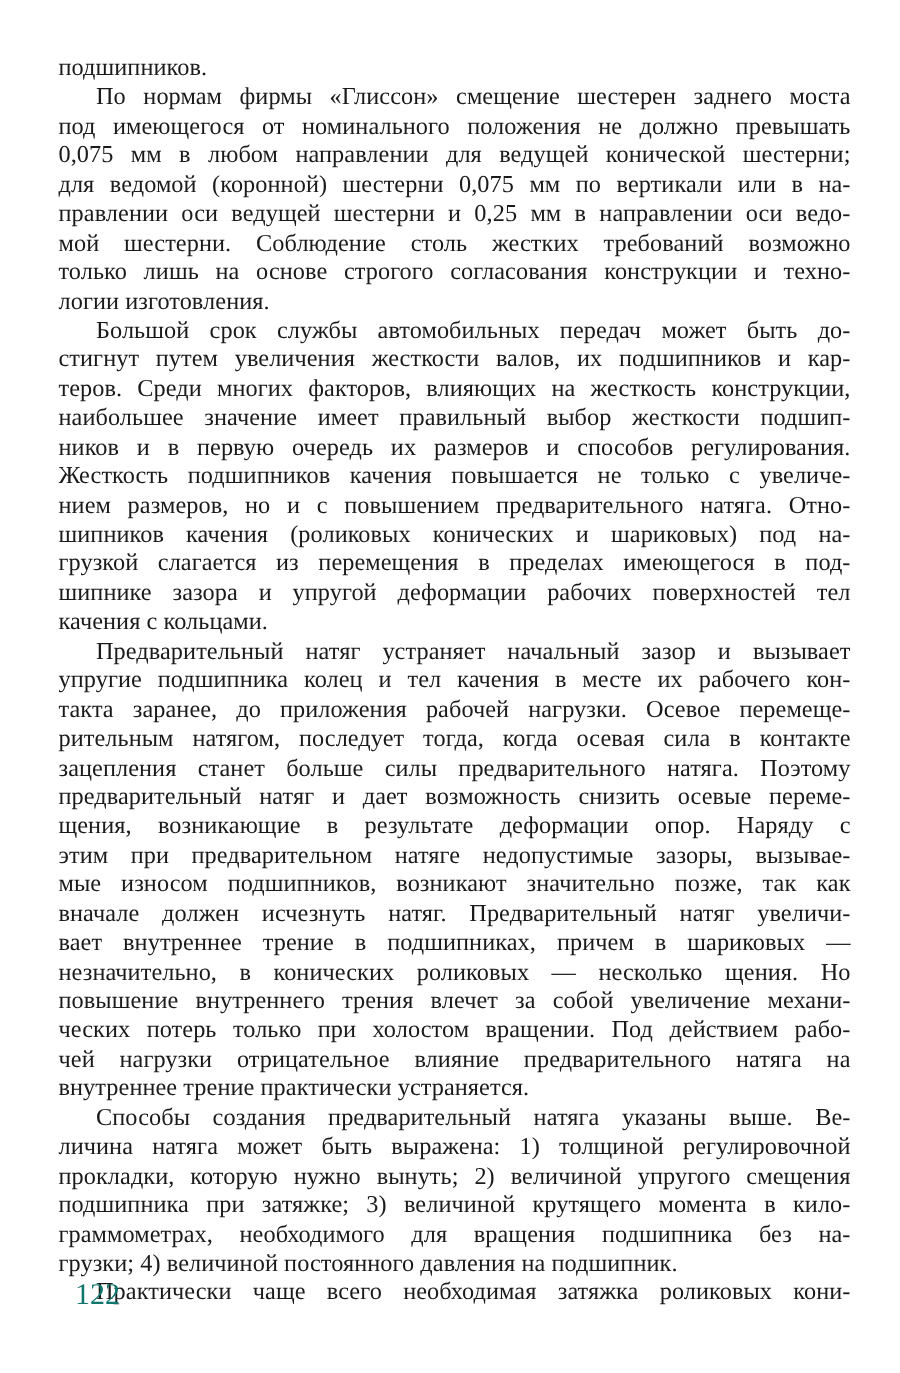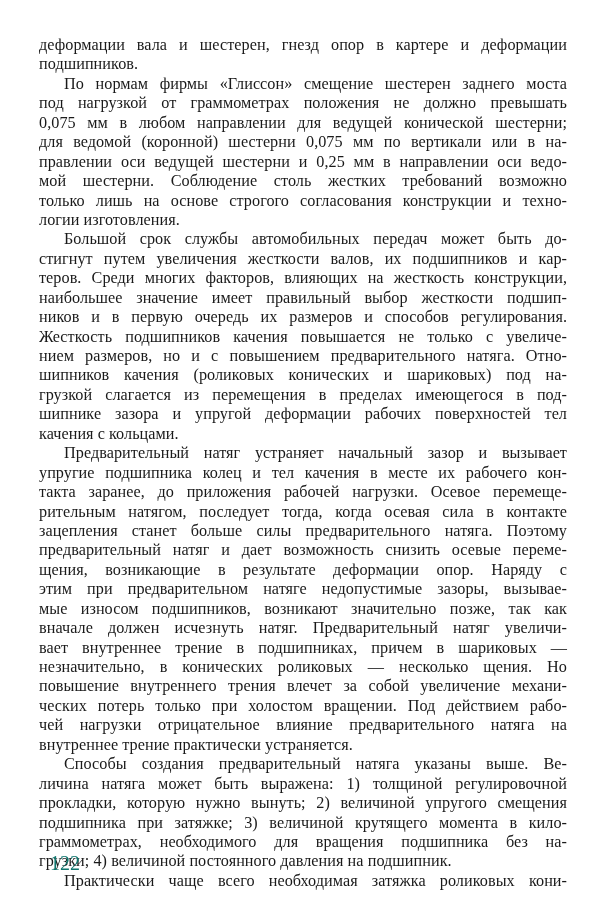--- a/index.html
+++ b/index.html
@@ -37,26 +37,25 @@
     font-family: "Liberation Serif", "DejaVu Serif", serif;
     font-size: 20px;
     color: #0f766e;
   }
 </style>
 </head>
 <body>
 
 <div class="page">
   <div class="para">
-    <span class="line">деформации вала и шестерен, гнезд опор в картере и деформации</span>
     <span class="line last">подшипников.</span>
   </div>
   <div class="para">
     <span class="line indent">По нормам фирмы «Глиссон» смещение шестерен заднего моста</span>
-    <span class="line">под нагрузкой от граммометрах положения не должно превышать</span>
+    <span class="line">под имеющегося от номинального положения не должно превышать</span>
     <span class="line">0,075 мм в любом направлении для ведущей конической шестерни;</span>
     <span class="line">для ведомой (коронной) шестерни 0,075 мм по вертикали или в на-</span>
     <span class="line">правлении оси ведущей шестерни и 0,25 мм в направлении оси ведо-</span>
     <span class="line">мой шестерни. Соблюдение столь жестких требований возможно</span>
     <span class="line">только лишь на основе строгого согласования конструкции и техно-</span>
     <span class="line last">логии изготовления.</span>
   </div>
   <div class="para">
     <span class="line indent">Большой срок службы автомобильных передач может быть до-</span>
     <span class="line">стигнут путем увеличения жесткости валов, их подшипников и кар-</span>

